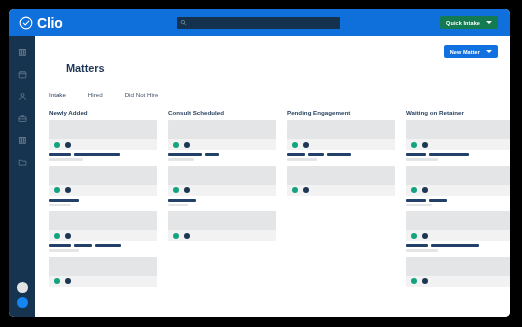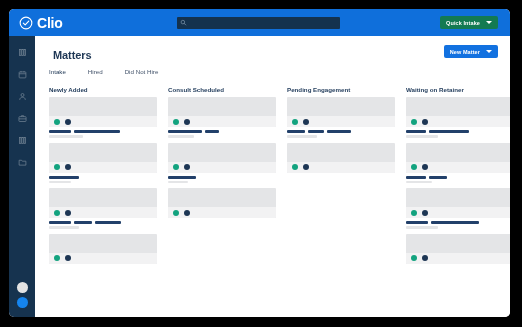--- a/index.html
+++ b/index.html
@@ -187,21 +187,21 @@
   .page-head {
     display: flex;
     align-items: flex-start;
     justify-content: space-between;
   }
   .page-title {
     color: #1d3654;
     font-size: 11px;
     font-weight: bold;
     letter-spacing: -0.1px;
-    margin: 4px;
+    margin: 17px;
     line-height: 1.1;
   }
   .tabs {
     display: flex;
     gap: 22px;
     margin-top: 7px;
   }
   .tab {
     color: #44546b;
     font-size: 6.2px;

